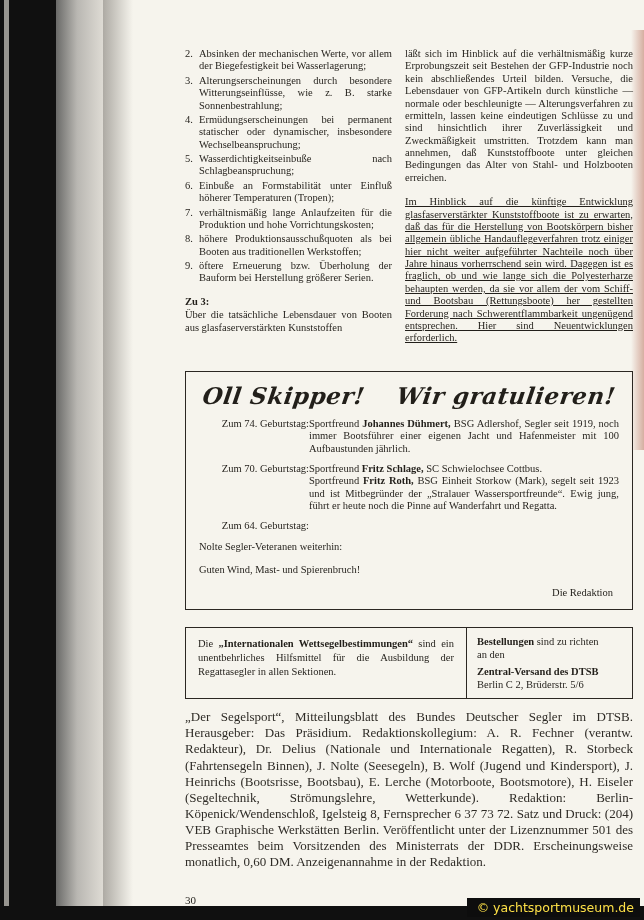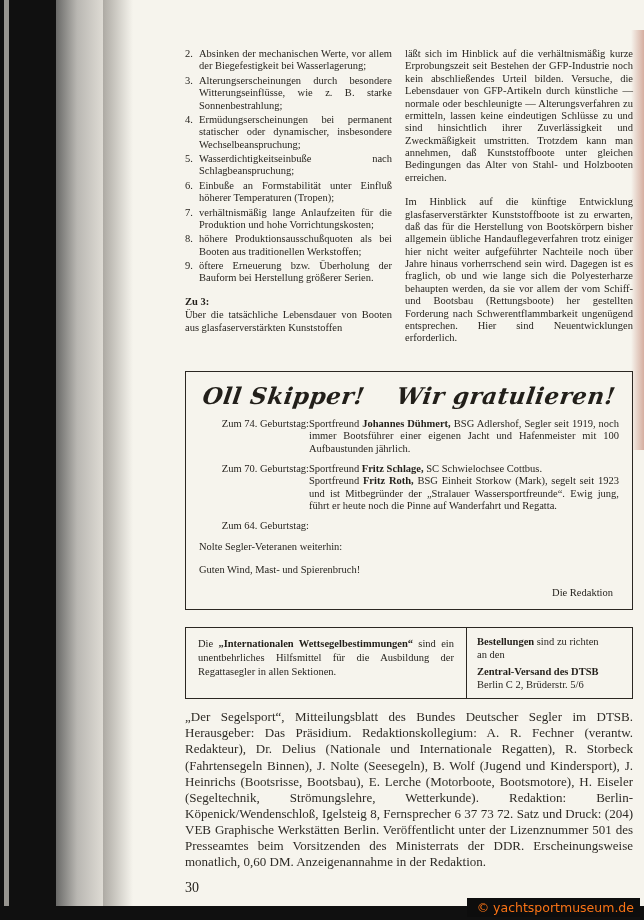--- a/index.html
+++ b/index.html
@@ -29,44 +29,44 @@
   }
   .content{ position:absolute; left:82px; top:48px; width:448px; font-size:10.5px; line-height:1.18; }
   .jtext{ text-align:justify; }
   .columns{ display:flex; gap:13px; }
   .col-left{ width:207px; flex:none; }
   .col-right{ flex:1; }
   .num-item{ display:flex; margin-bottom:2px; }
   .num{ width:14px; flex:none; }
   .itext{ flex:1; text-align:justify; }
   .zu3{ margin-top:11px; font-weight:700; margin-bottom:1px; }
-  .para + .para{ margin-top:12px; }
+  .para + .para{ margin-top:12px;text-decoration:underline; }
   .congrats{ margin-top:26px; border:1px solid #2b2722; padding:8px 13px 10px; }
   .congrats-titles{ display:flex; justify-content:space-between; align-items:baseline; padding:2px 4px 9px; }
   .script{
     display:inline-block; transform:skewX(-8deg);
     font-family:"DejaVu Serif", serif; font-style:italic; font-weight:700; font-size:23px;
     letter-spacing:.5px;
   }
   .entry{ display:flex; margin-bottom:8px; }
   .entry-label{ width:110px; flex:none;text-align:right; }
   .entry-text{ flex:1; text-align:justify; }
   .b{ font-weight:700;text-align:center; }
   .closing1{ margin-top:3px; }
   .closing2{ margin-top:11px; }
   .signature{ text-align:right; margin-top:10px; padding-right:6px; }
   .info-box{ display:flex; margin-top:17px; border:1px solid #2b2722; }
   .info-left{ width:63%; padding:9px 12px; border-right:1px solid #2b2722; line-height:1.32; }
   .info-right{ flex:1; padding:7px 10px; line-height:1.27; }
   .info-right .mt{ margin-top:3px; }
   .imprint{ margin-top:10px; font-size:13px; line-height:1.24; color:#2e2b26; }
-  .page-num{ margin-top:10px; font-size:14px; }
+  .page-num{ margin-top:24px; font-size:11px; }
   .watermark{
     position:absolute; right:4px; bottom:3px;
-    background:#0d0d0d; color:#f97316;
+    background:#0d0d0d; color:#fde047;
     font-family:"DejaVu Sans", sans-serif; font-size:12.5px;
     padding:2px 6px 2px 10px;
   }
 </style>
 </head>
 <body>
 
 <div class="scene">
   <div class="edge-light"></div>
   <div class="pages-band"></div>

